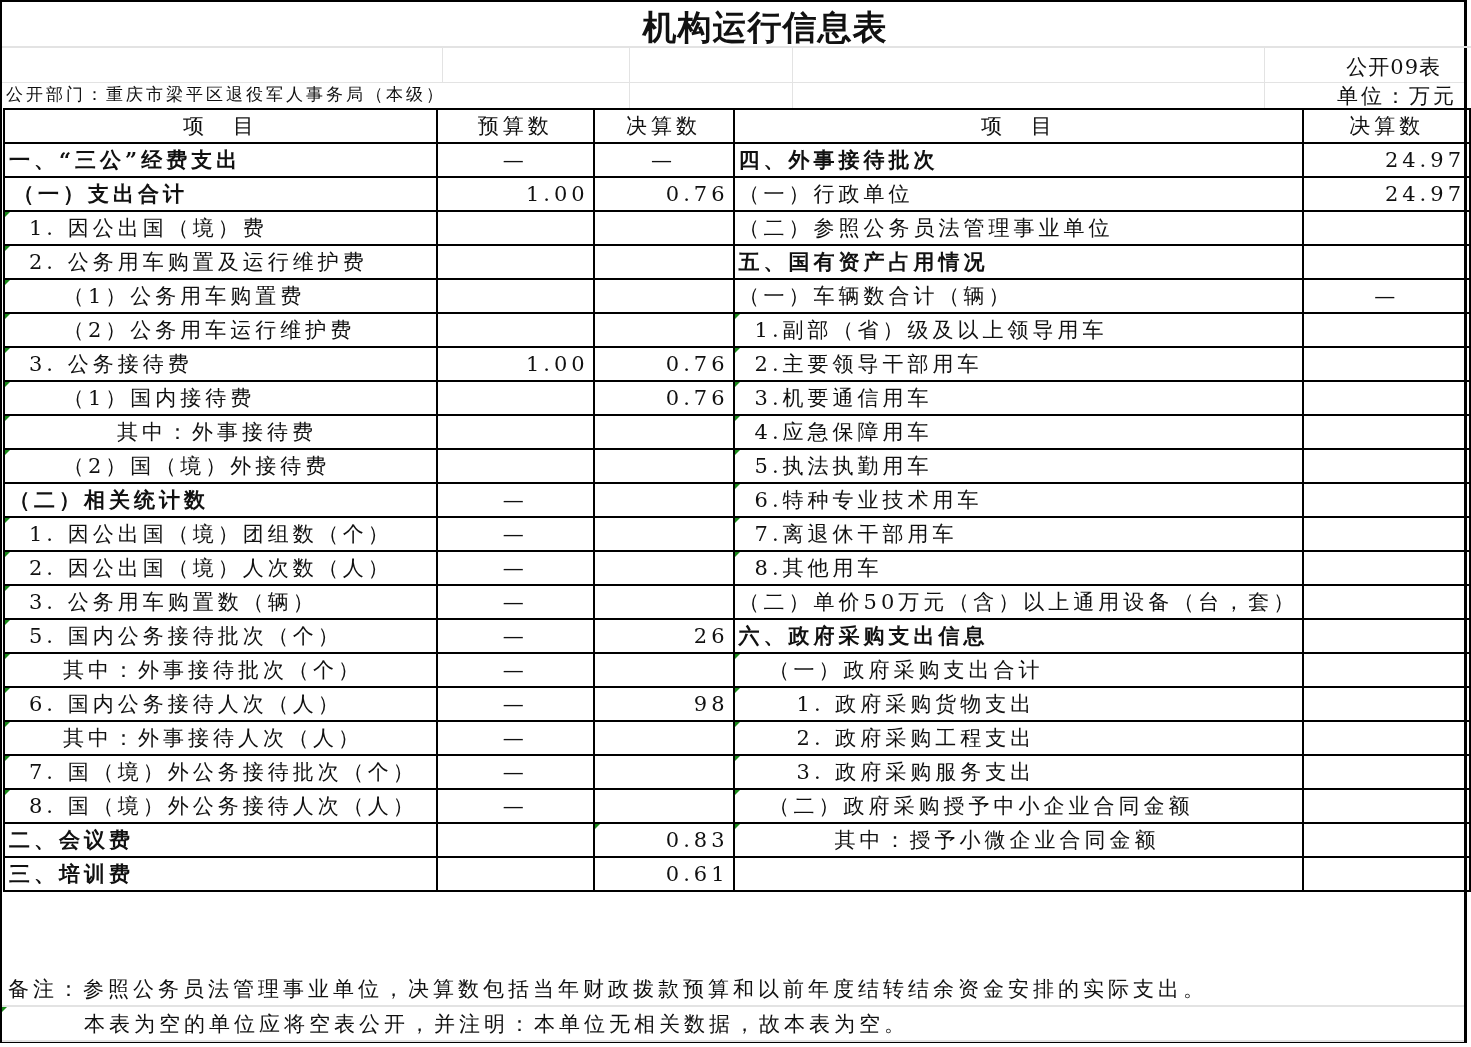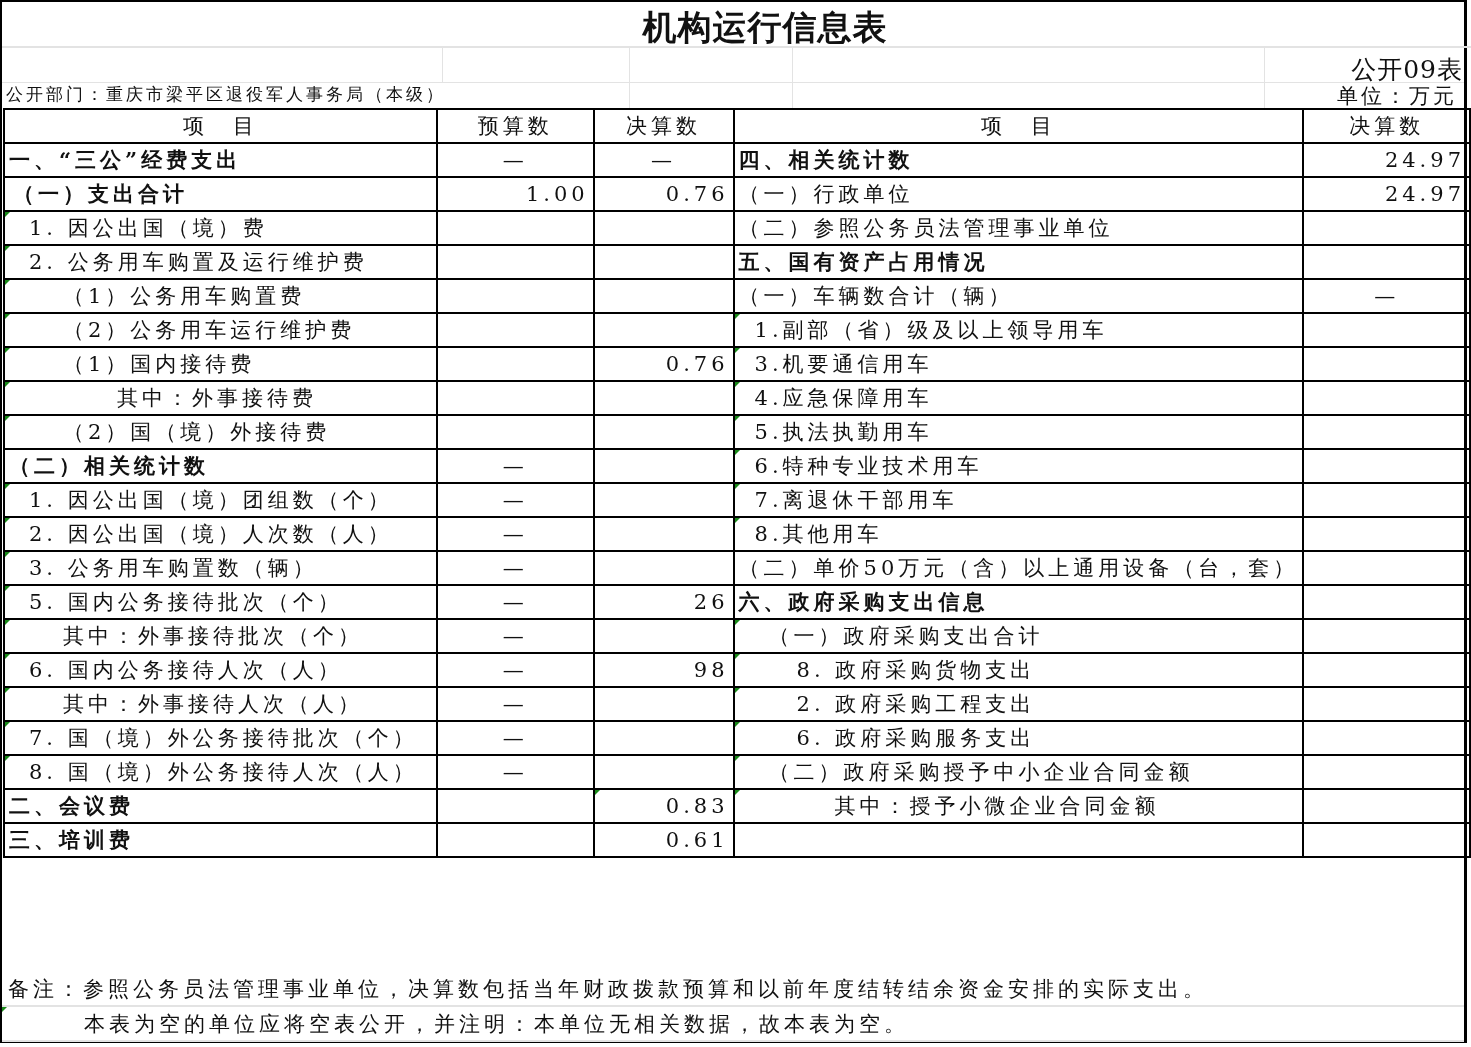--- a/index.html
+++ b/index.html
@@ -6,21 +6,21 @@
   body { width: 1471px; height: 1047px; overflow: hidden; position: relative;
          font-family: "DejaVu Serif", "Liberation Serif", serif; color: #111; }
   .frame { position: absolute; left: 0; top: 0; width: 1467px; height: 1043px;
            border: 2px solid #000; box-sizing: border-box; border-right-width: 3px; border-bottom-width: 3px; }
   .title { position: absolute; left: 2px; top: 2px; width: 1462px; height: 44px;
            text-align: center; font-size: 34px; font-weight: bold; line-height: 50px;
            border-bottom: 2px solid #e3e3e3; letter-spacing: 1px; padding-left: 32px; }
   .subrow { position: absolute; left: 2px; width: 1462px; height: 36px; border-bottom: 1px solid #e3e3e3; }
   .subrow .vsep { position: absolute; top: 0; bottom: 0; width: 1px; background: #e3e3e3; }
   .dept { position: absolute; left: 6px; top: 80px; font-size: 17px; letter-spacing: 3px; line-height: 28px; }
-  .tablenum { position: absolute; right: 8px; top: 53px; font-size: 25px; letter-spacing: 1px; }
+  .tablenum { position: absolute; right: 30px; top: 53px; font-size: 21px; letter-spacing: 1px; }
   .unit { position: absolute; right: 14px; top: 82px; font-size: 21px; letter-spacing: 3px; }
 
   table.main { position: absolute; left: 3px; top: 108px; border-collapse: collapse; table-layout: fixed; }
   table.main td { border: 2px solid #000; height: 32px; padding: 0 4px; font-size: 21px;
                   letter-spacing: 4px; white-space: nowrap; overflow: hidden; position: relative; }
   td.hdr { text-align: center; }
   td.num { text-align: right; letter-spacing: 2px; padding-right: 2px; }
   td.dash { text-align: center; }
   td.bold { font-weight: bold; }
   td.small { font-size: 16px; letter-spacing: 1px; }
@@ -73,21 +73,21 @@
       <td class="hdr">预算数</td>
       <td class="hdr">决算数</td>
       <td class="hdr">项　目</td>
       <td class="hdr">决算数</td>
     </tr>
 
     <tr>
       <td class="bold">一、“三公”经费支出</td>
       <td class="dash">—</td>
       <td class="dash">—</td>
-      <td class="bold">四、相关统计数</td>
+      <td class="bold">四、外事接待批次</td>
       <td class="num">24.97</td>
     </tr>
     <tr>
       <td class="bold i4" style="padding-left:8px!important">（一）支出合计</td>
       <td class="num">1.00</td>
       <td class="num">0.76</td>
       <td>（一）行政单位</td>
       <td class="num">24.97</td>
     </tr>
     <tr>
@@ -112,20 +112,27 @@
       <td class="dash">—</td>
     </tr>
     <tr>
       <td class="tri i2">（2）公务用车运行维护费</td>
       <td class="num"></td>
       <td class="num"></td>
       <td class="tri i4">1.副部（省）级及以上领导用车</td>
       <td class="num"></td>
     </tr>
     <tr>
+      <td class="tri i1">3. 公务接待费</td>
+      <td class="num">1.00</td>
+      <td class="num">0.76</td>
+      <td class="tri i4">2.主要领导干部用车</td>
+      <td class="num"></td>
+    </tr>
+    <tr>
       <td class="tri i2">（1）国内接待费</td>
       <td class="num"></td>
       <td class="num">0.76</td>
       <td class="tri i4">3.机要通信用车</td>
       <td class="num"></td>
     </tr>
     <tr>
       <td class="tri i3">其中：外事接待费</td>
       <td class="num"></td>
       <td class="num"></td>
@@ -178,35 +185,35 @@
       <td class="tri i2">其中：外事接待批次（个）</td>
       <td class="dash">—</td>
       <td class="num"></td>
       <td class="tri i5">（一）政府采购支出合计</td>
       <td class="num"></td>
     </tr>
     <tr>
       <td class="tri i1">6. 国内公务接待人次（人）</td>
       <td class="dash">—</td>
       <td class="num">98</td>
-      <td class="tri i6">8. 政府采购货物支出</td>
+      <td class="tri i6">1. 政府采购货物支出</td>
       <td class="num"></td>
     </tr>
     <tr>
       <td class="tri i2">其中：外事接待人次（人）</td>
       <td class="dash">—</td>
       <td class="num"></td>
       <td class="tri i6">2. 政府采购工程支出</td>
       <td class="num"></td>
     </tr>
     <tr>
       <td class="tri i1">7. 国（境）外公务接待批次（个）</td>
       <td class="dash">—</td>
       <td class="num"></td>
-      <td class="tri i6">6. 政府采购服务支出</td>
+      <td class="tri i6">3. 政府采购服务支出</td>
       <td class="num"></td>
     </tr>
     <tr>
       <td class="tri i1">8. 国（境）外公务接待人次（人）</td>
       <td class="dash">—</td>
       <td class="num"></td>
       <td class="tri i5">（二）政府采购授予中小企业合同金额</td>
       <td class="num"></td>
     </tr>
     <tr>

